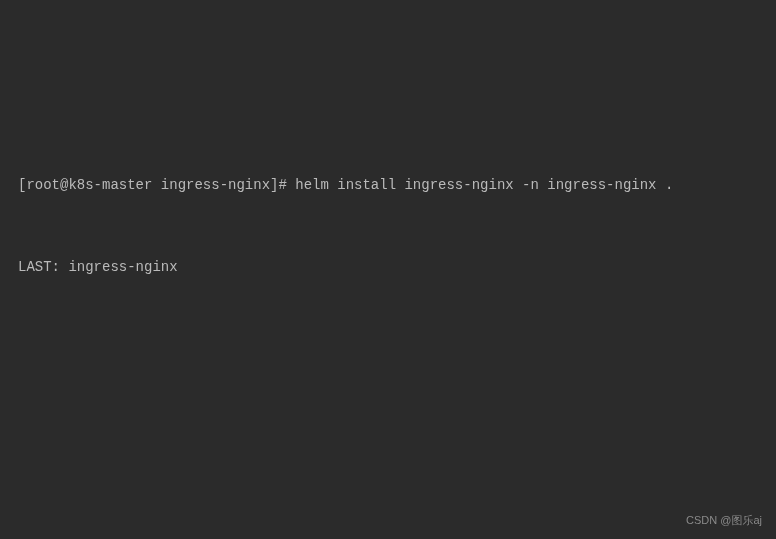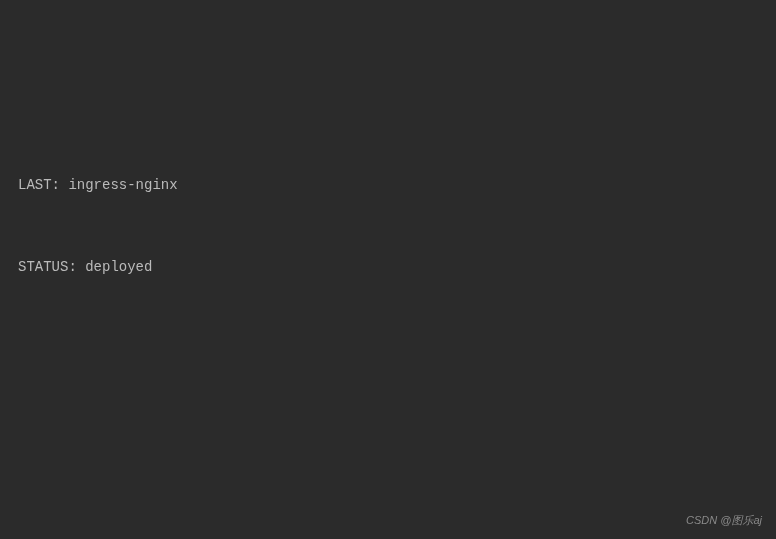--- a/index.html
+++ b/index.html
@@ -23,31 +23,30 @@
     .terminal-output {
       white-space: pre;
     }
     .watermark {
       position: absolute;
       bottom: 8px;
       right: 14px;
       font-size: 11px;
       color: #8a8a8a;
       font-family: sans-serif;
-      font-style: italic;
     }
   </style>
 </head>
 <body>
 
 
 
 <div class="terminal-output">
+  <div>[root@k8s-master ingress-nginx]# helm install ingress-nginx -n ingress-nginx .</div>
   <div>LAST: ingress-nginx</div>
-  <div>STATUS: deployed</div>
   
   
   
   
   
   
   <div></div>
   
   <div></div>
   

